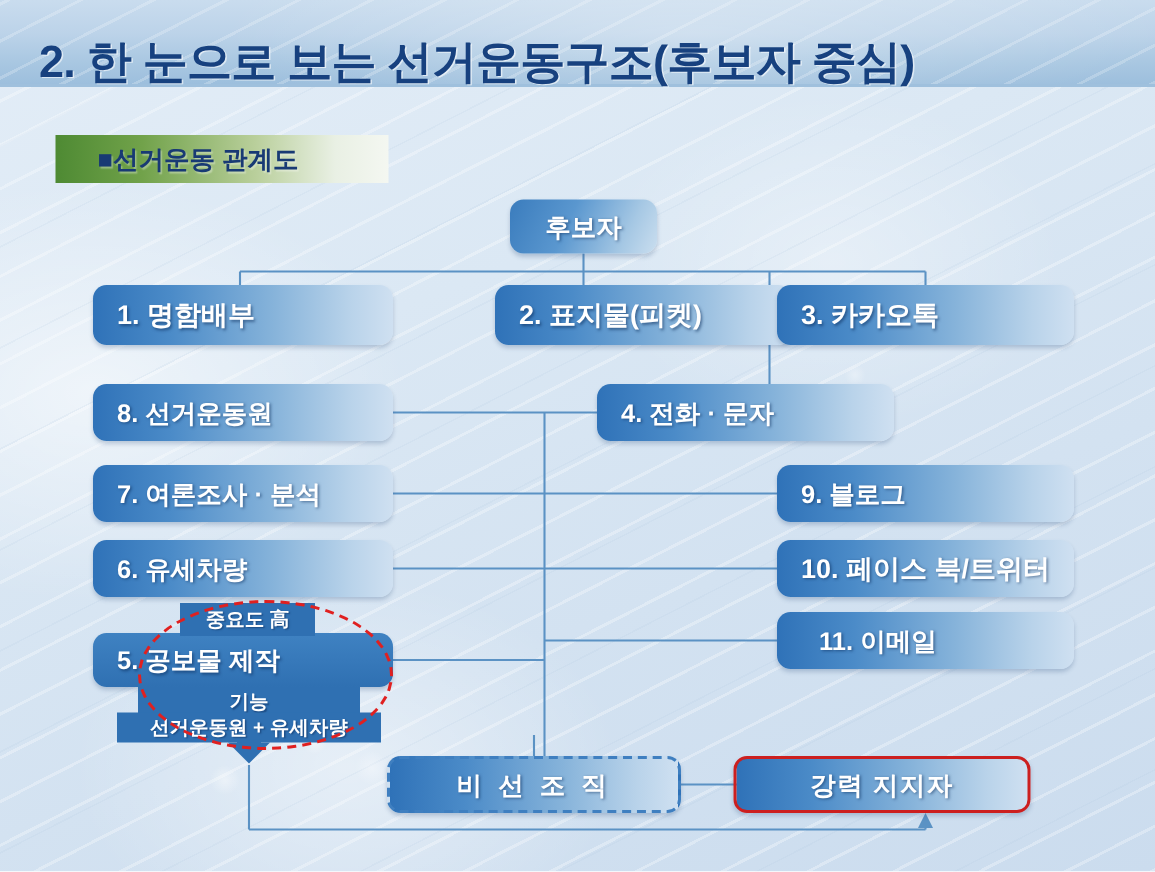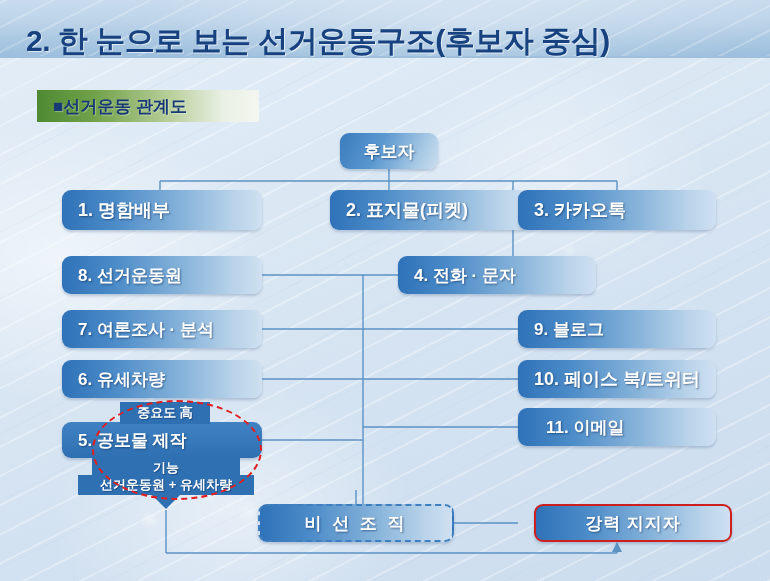--- a/index.html
+++ b/index.html
@@ -59,20 +59,21 @@
   
   #subhead {
     position: absolute; left: 37px; top: 90px; width: 222px; height: 32px;
     background: linear-gradient(90deg, #4e8a33 0%, #71a24a 26%, #b9cf9b 60%, #e9f0e4 84%, #f4f7f1 100%);
     display: flex; align-items: center;
   }
   #subhead-label {
     font-size: 17px; font-weight: bold; color: #183a74;
     padding-left: 16px; white-space: nowrap;
     text-shadow: 1px 1px 1px rgba(255,255,255,0.35);
+    margin-left: 12px;
   }
 
   
   #wires { position: absolute; left: 0; top: 0; width: 770px; height: 581px; }
 
   
   .node {
     position: absolute;
     border-radius: 9px;
     display: flex; align-items: center;
@@ -106,21 +107,21 @@
   #n5 { left: 62px;  top: 422px; width: 200px; height: 36px; font-size: 17px;
         background: linear-gradient(180deg, #3f82c2 0%, #2f70b2 100%); }
   #n11 { left: 518px; top: 408px; width: 198px; height: 38px; font-size: 17px; padding-left: 12px; }
 
   #n-nonorg {
     left: 258px; top: 504px; width: 196px; height: 38px; font-size: 17px;
     justify-content: center; letter-spacing: 3px;
     border: 2px dashed #3f7fc0;
   }
   #n-supporter {
-    left: 534px; top: 504px; width: 198px; height: 38px; font-size: 17px;
+    left: 489px; top: 504px; width: 198px; height: 38px; font-size: 17px;
     justify-content: center; letter-spacing: 1px;
     border: 2px solid #cc1f1f;
   }
 
   
   #callout-top {
     position: absolute; left: 120px; top: 402px; width: 90px; height: 22px;
     background: #2f70b2;
     display: flex; align-items: center; justify-content: center;
     color: #fff; font-weight: bold; font-size: 13px;

